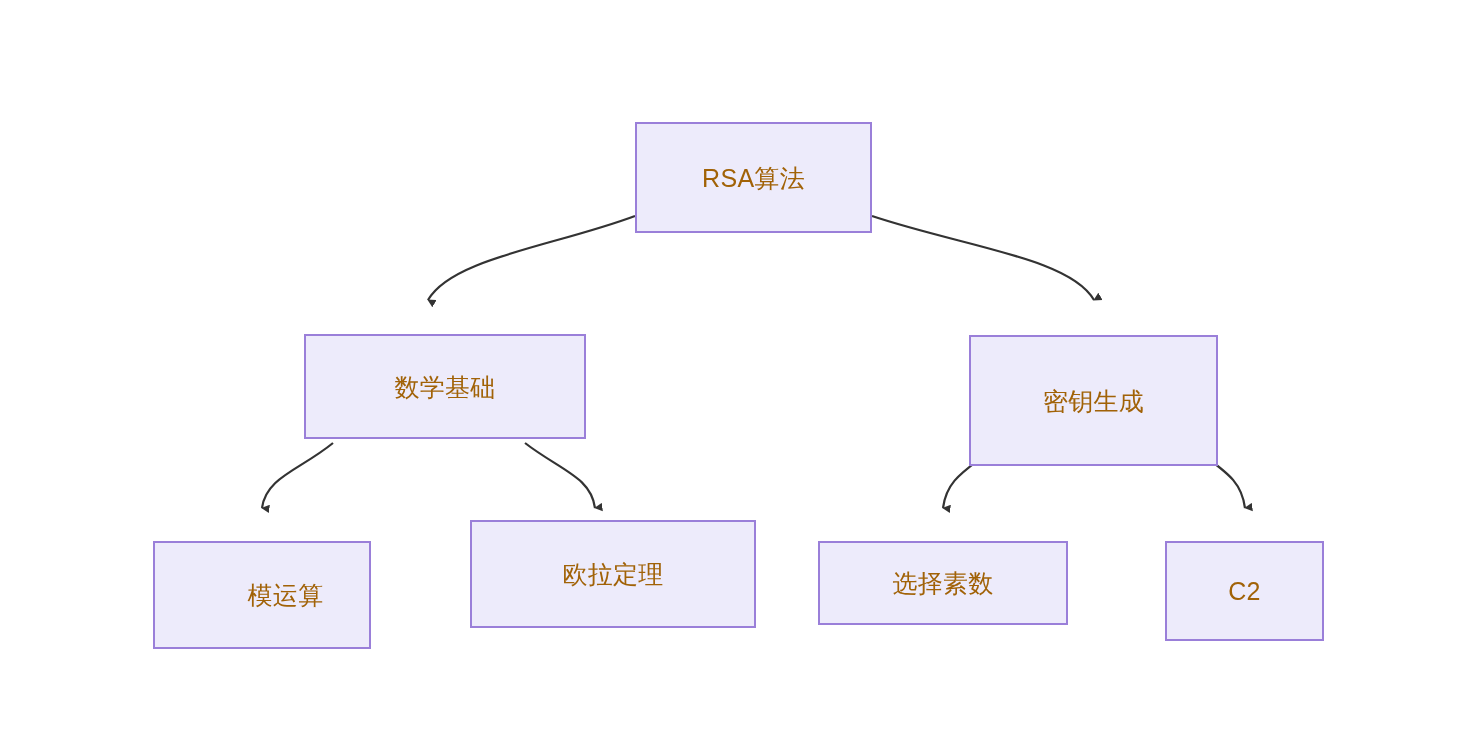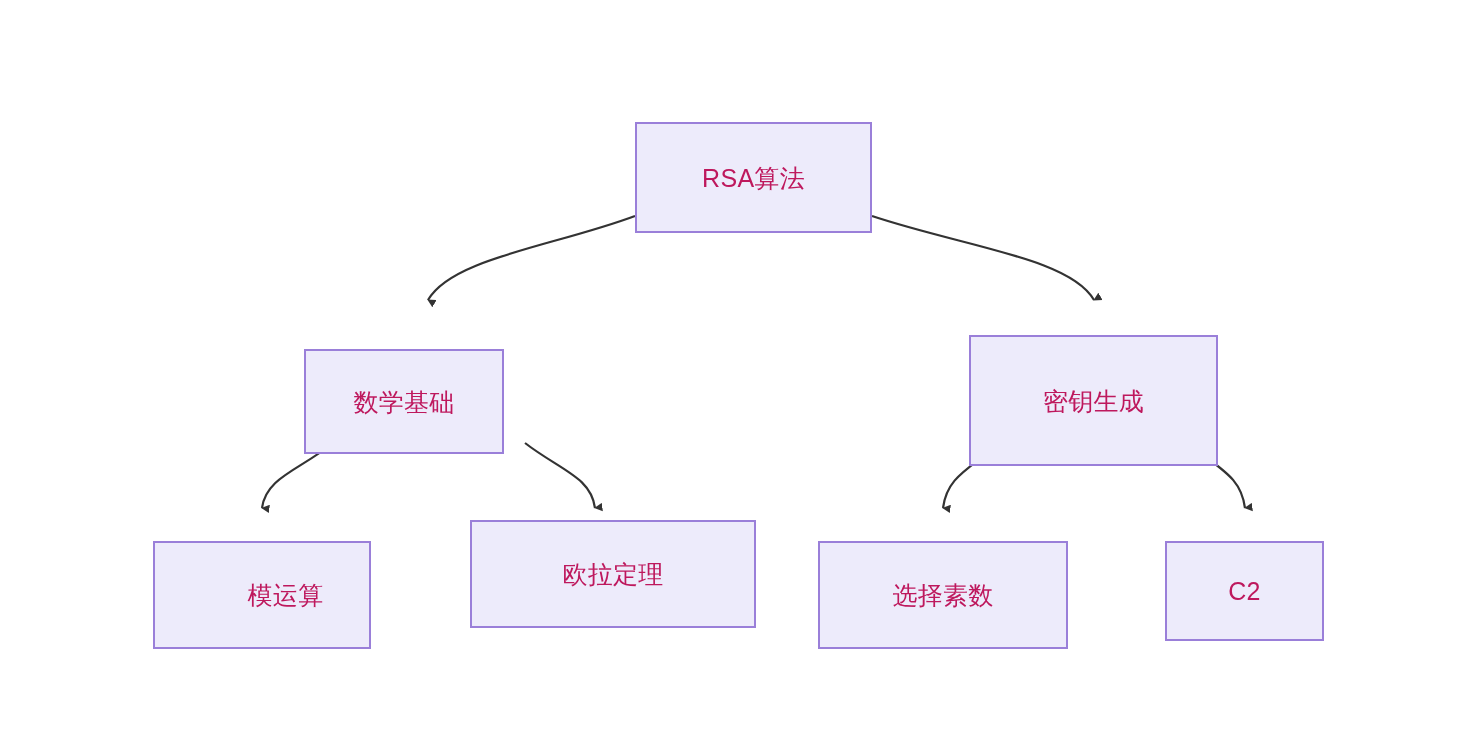--- a/index.html
+++ b/index.html
@@ -26,21 +26,21 @@
     pointer-events: none;
   }
   .node {
     position: absolute;
     box-sizing: border-box;
     display: flex;
     align-items: center;
     justify-content: center;
     background: #edebfb;
     border: 2px solid #9a7fd9;
-    color: #be185d;
+    color: #a16207;
     font-size: 25px;
     line-height: 1.2;
     letter-spacing: 0.3px;
     white-space: nowrap;
     z-index: 2;
   }
   .node-label {
     display: block;
   }
 </style>
@@ -62,37 +62,37 @@
       <path d="M 525 443 C 560 470, 591 477, 595 508" fill="none" stroke="#333333" stroke-width="2.2" marker-end="url(#arrowhead)"></path>
       <path d="M 1000 443 C 968 470, 947 477, 943 508" fill="none" stroke="#333333" stroke-width="2.2" marker-end="url(#arrowhead)"></path>
       <path d="M 1188 443 C 1221 470, 1241 477, 1245 508" fill="none" stroke="#333333" stroke-width="2.2" marker-end="url(#arrowhead)"></path>
     </g>
   </svg>
 
   <div class="node" style="left:635px; top:122px; width:237px; height:111px;">
     <span class="node-label">RSA算法</span>
   </div>
 
-  <div class="node" style="left:304px; top:349px; width:200px; height:105px;">
+  <div class="node" style="left:304px; top:334px; width:282px; height:105px;">
     <span class="node-label">数学基础</span>
   </div>
 
   <div class="node" style="left:969px; top:335px; width:249px; height:131px;">
     <span class="node-label">密钥生成</span>
   </div>
 
   <div class="node" style="left:153px; top:541px; width:218px; height:108px;padding-left:47px;">
     <span class="node-label">模运算</span>
   </div>
 
   <div class="node" style="left:470px; top:520px; width:286px; height:108px;">
     <span class="node-label">欧拉定理</span>
   </div>
 
-  <div class="node" style="left:818px; top:541px; width:250px; height:108px;">
+  <div class="node" style="left:818px; top:541px; width:250px; height:84px;">
     <span class="node-label">选择素数</span>
   </div>
 
   <div class="node" style="left:1165px; top:541px; width:159px; height:100px;">
     <span class="node-label">C2</span>
   </div>
 
 </div>
 
 </body></html>

